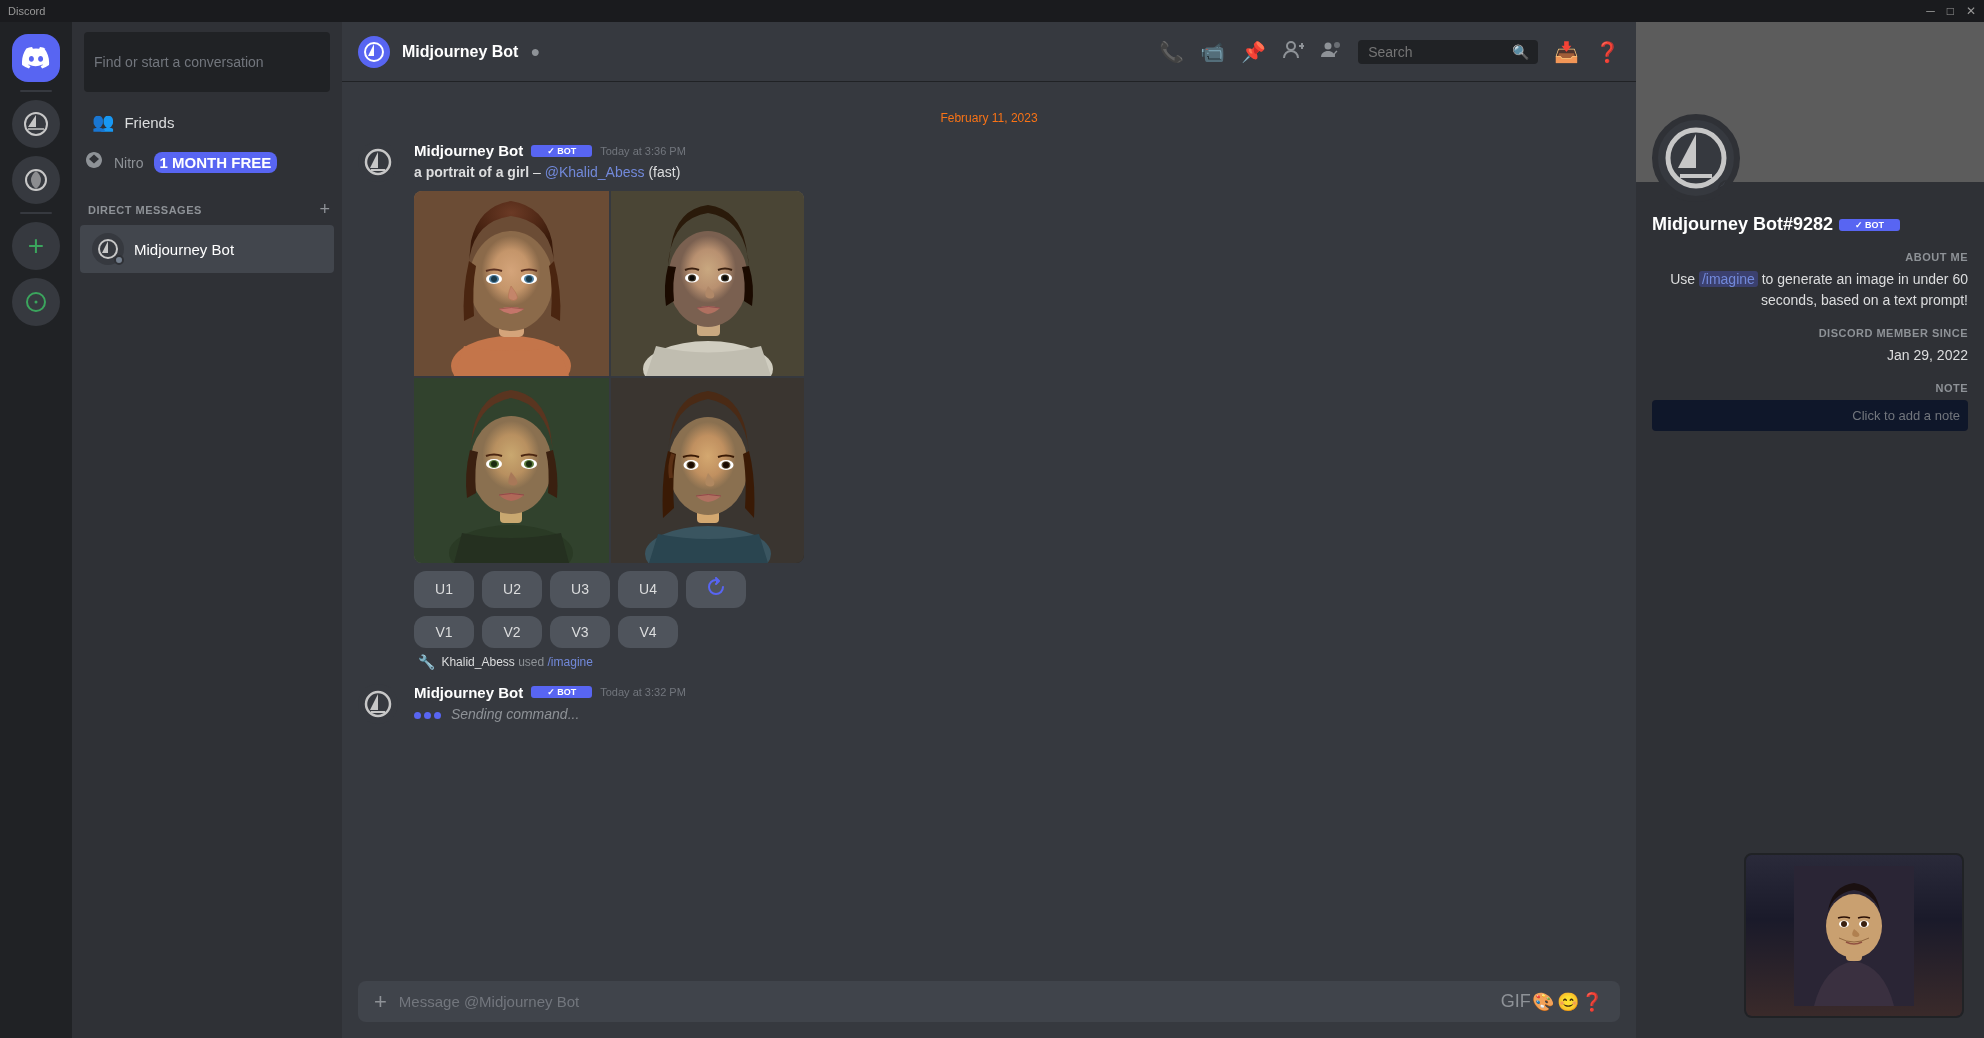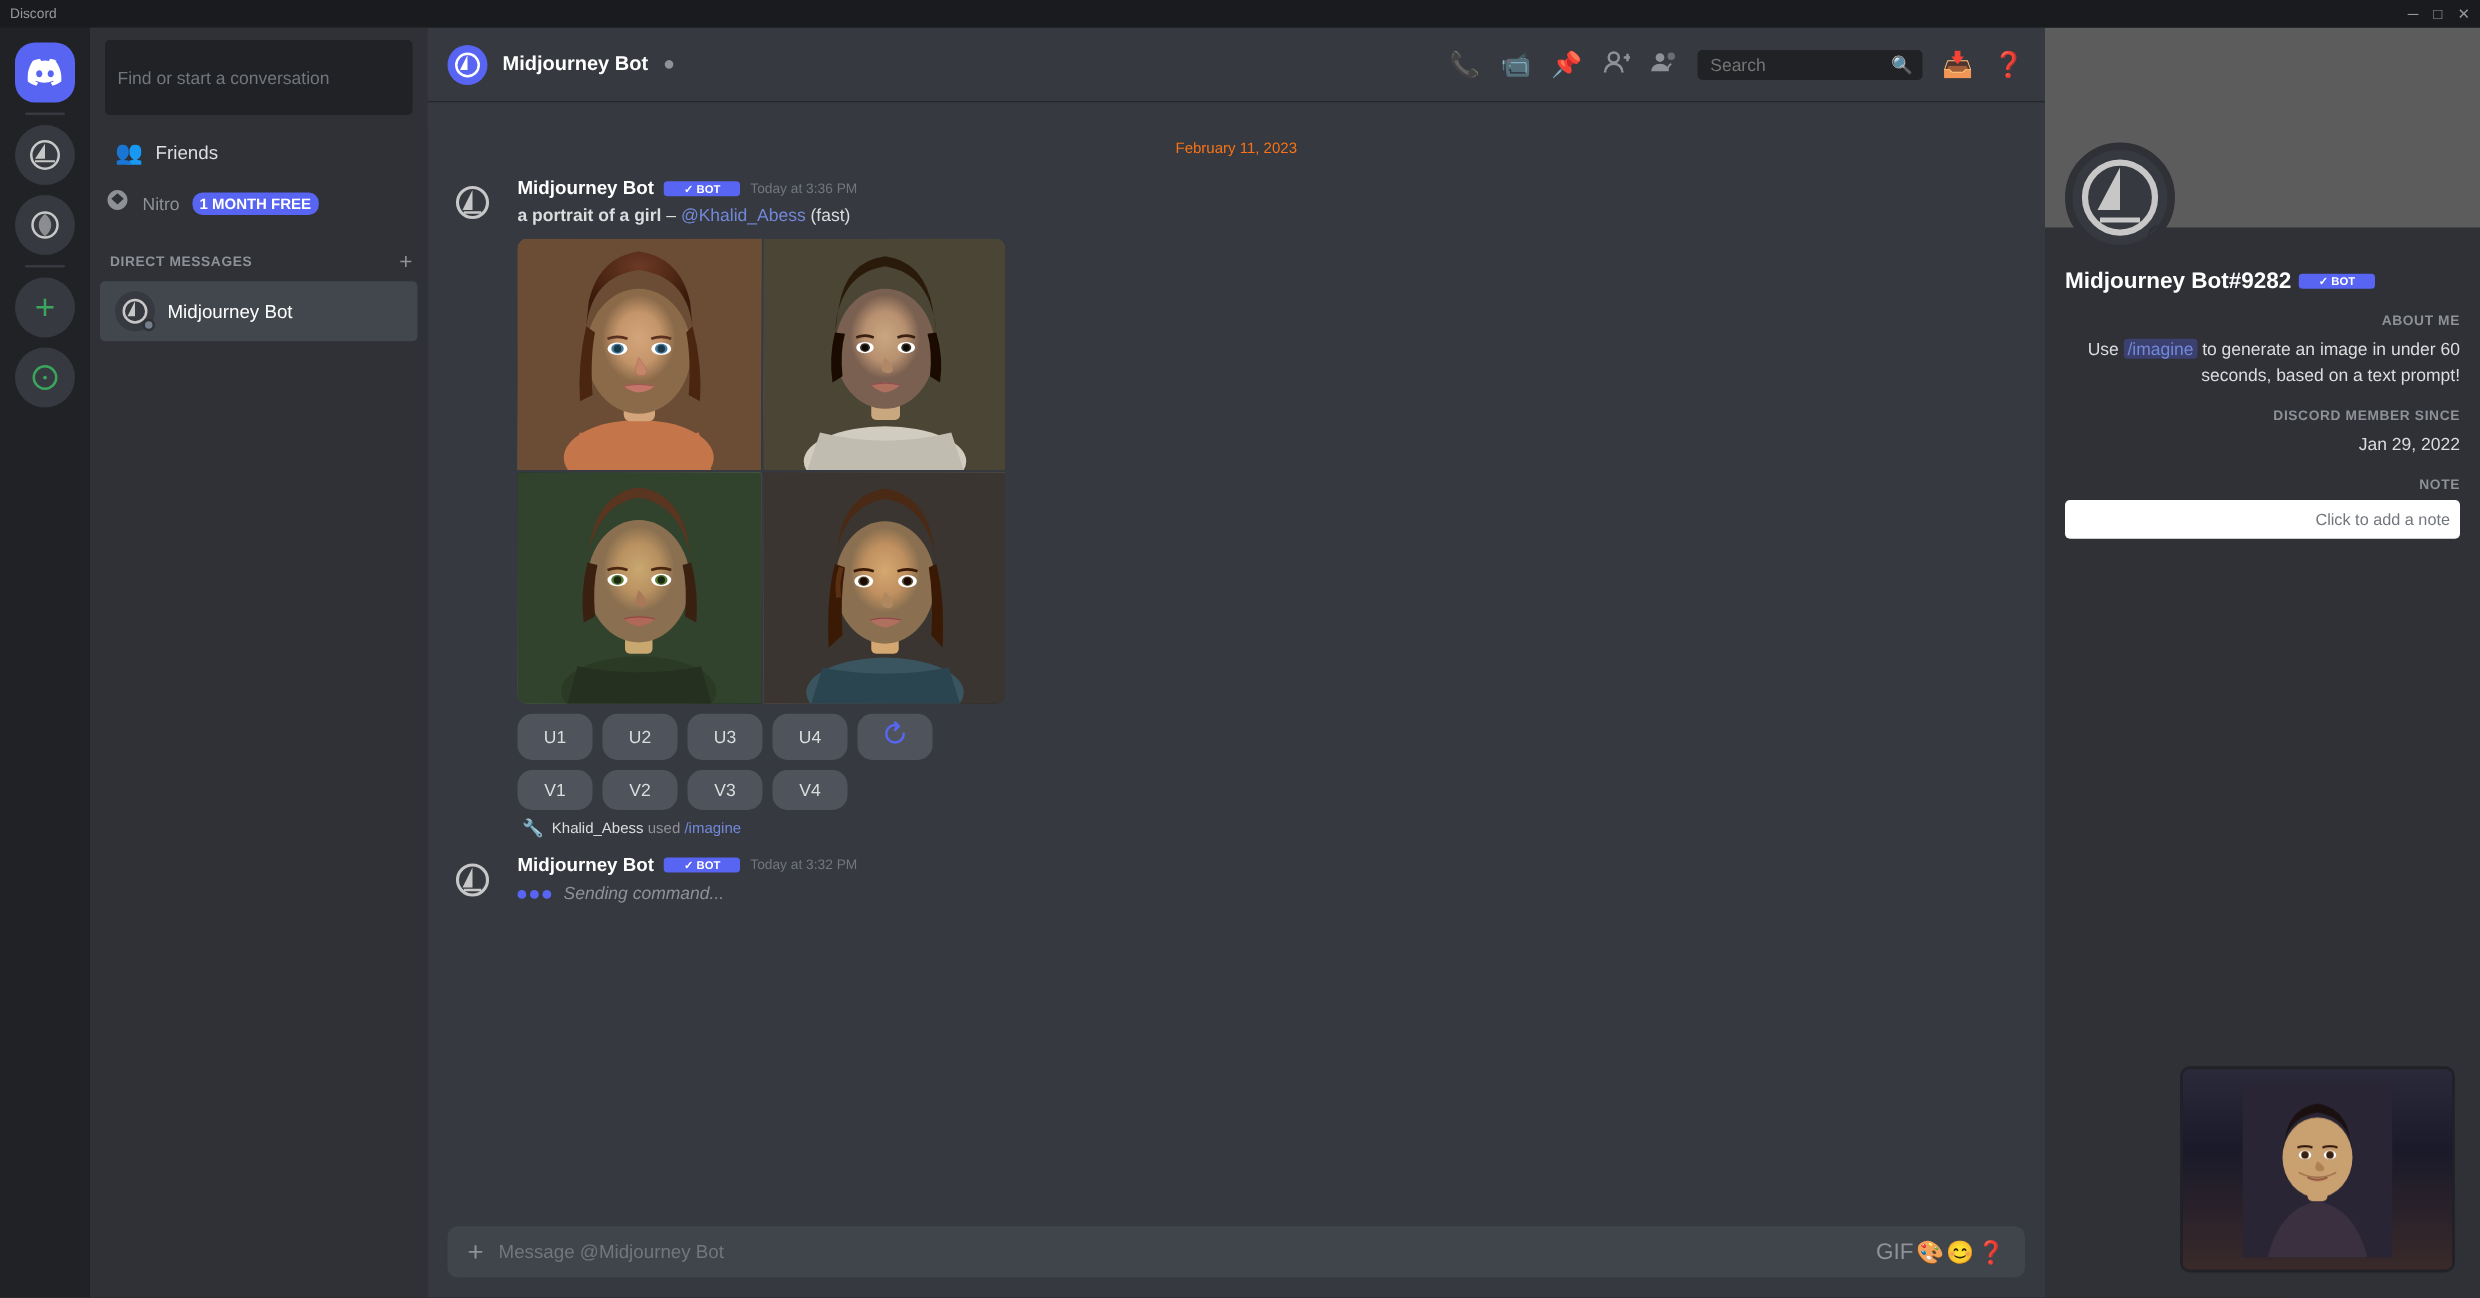--- a/index.html
+++ b/index.html
@@ -153,21 +153,21 @@
       align-items: center;
       padding: 8px 12px;
       gap: 10px;
       font-size: 14px;
       color: #8e9297;
       cursor: pointer;
     }
     .nitro-badge {
       background: #5865f2;
       color: white;
-      font-size: 12px;
+      font-size: 15px;
       padding: 2px 6px;
       border-radius: 8px;
       font-weight: 700;
     }
 
     
     .main-content {
       flex: 1;
       display: flex;
       flex-direction: column;
@@ -486,21 +486,21 @@
       color: #dcddde;
       line-height: 1.5;
     }
     .profile-section-text .highlight {
       background: rgba(88, 101, 242, 0.3);
       color: #7289da;
       padding: 0 3px;
       border-radius: 3px;
     }
     .profile-note {
-      background: #ffffff;
+      background: #0f172a;
       border-radius: 4px;
       padding: 8px;
       font-size: 13px;
       color: #72767d;
       cursor: pointer;
     }
 
     
     .video-thumbnail {
       position: fixed;

